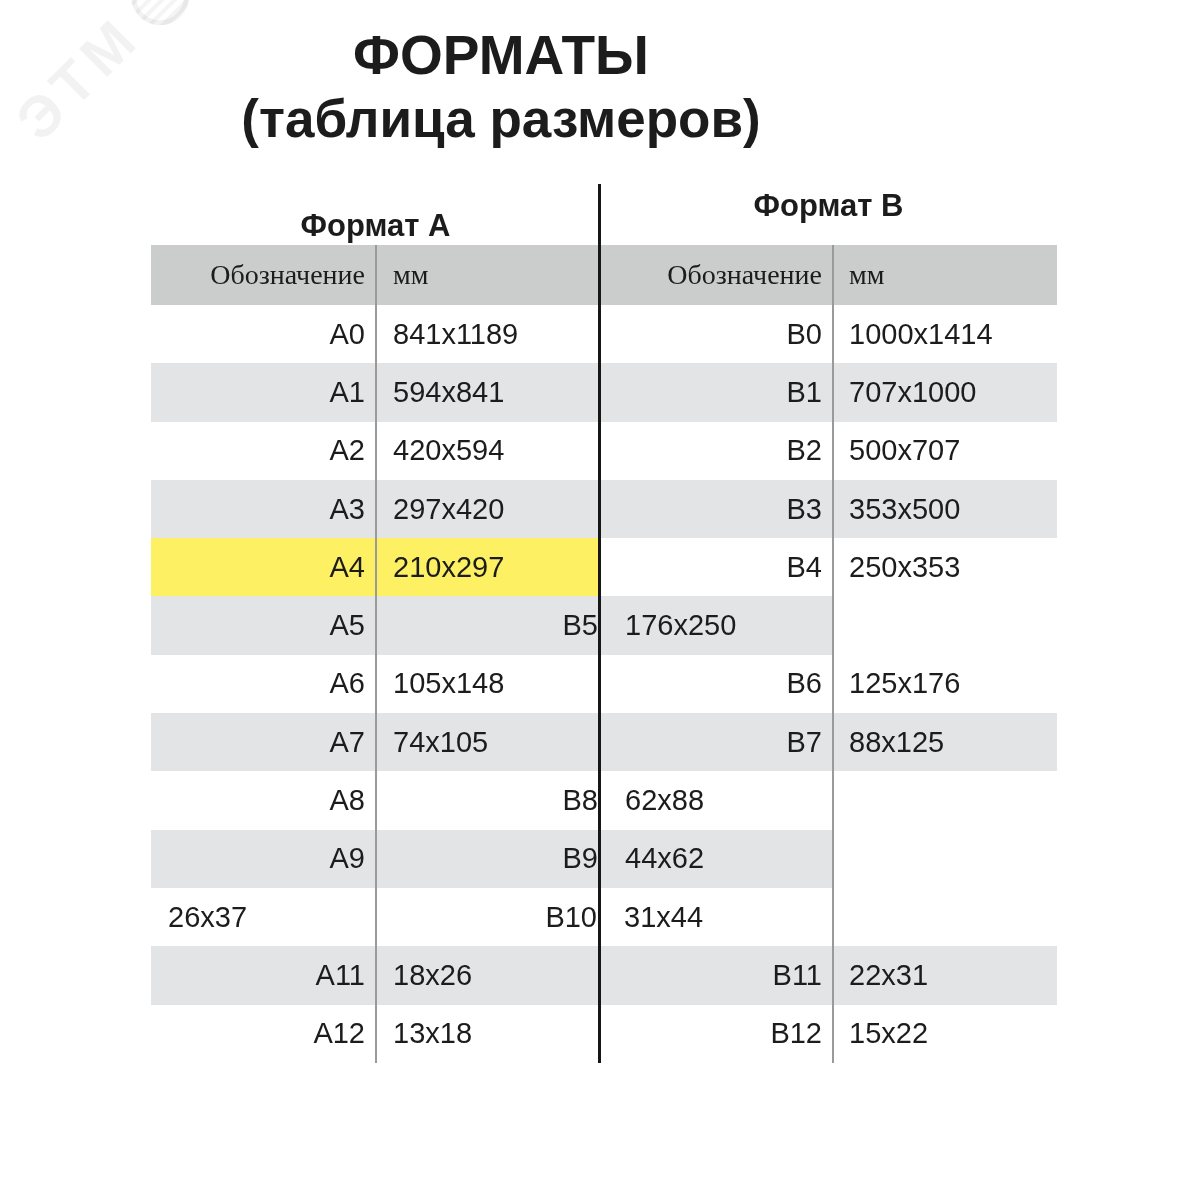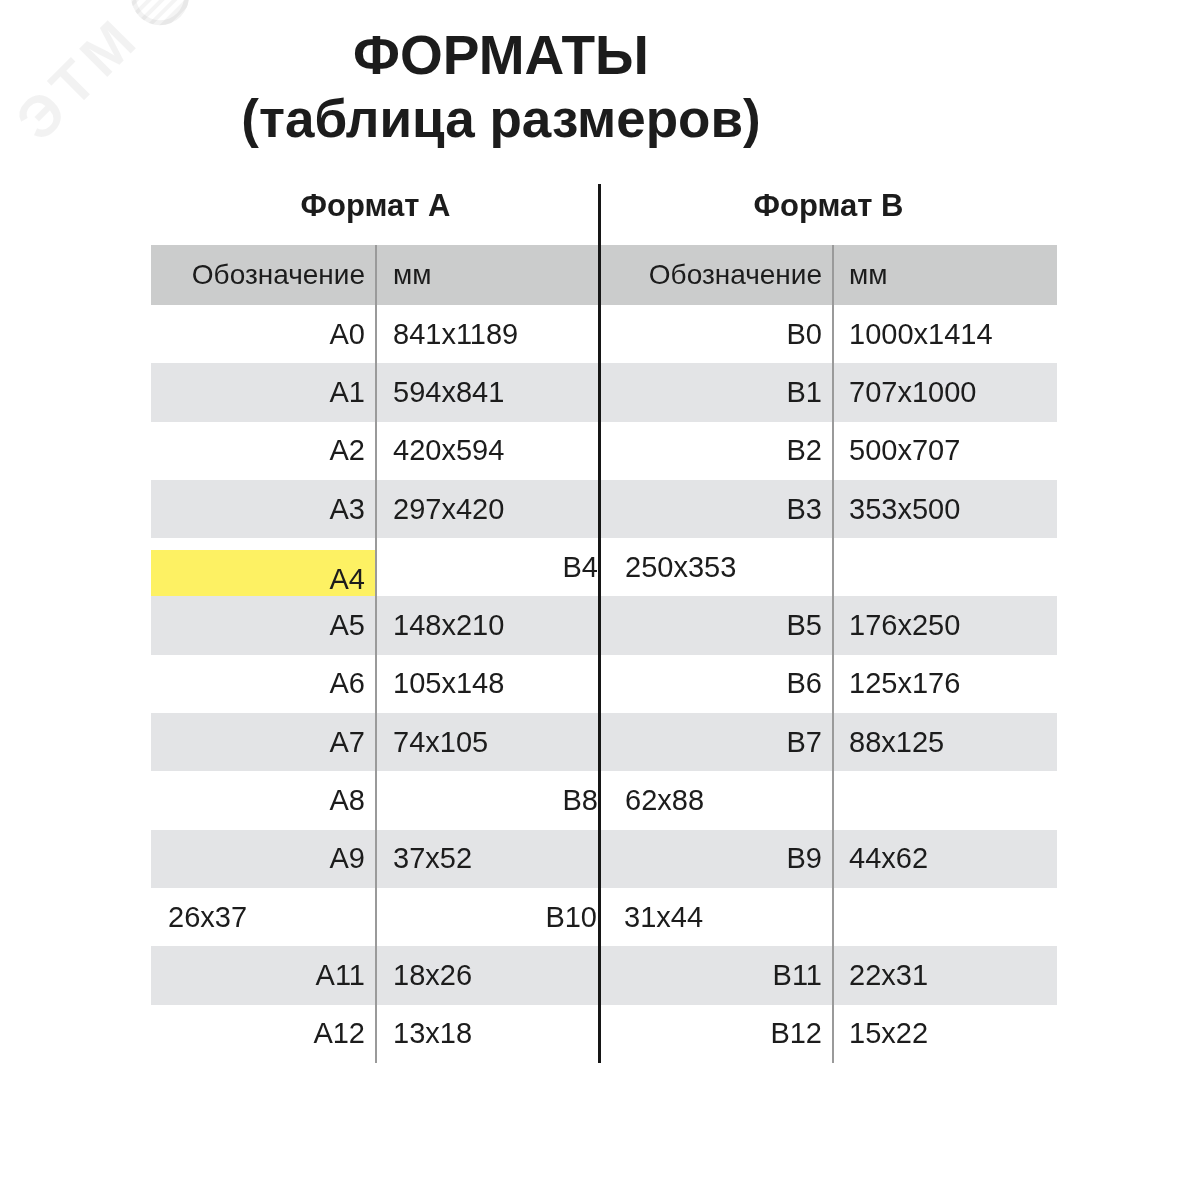--- a/index.html
+++ b/index.html
@@ -28,29 +28,29 @@
     border:5px solid rgba(0,0,0,0.05);
     background:repeating-linear-gradient(0deg, rgba(0,0,0,0.045) 0 4px, transparent 4px 9px);
   }
   .title{
     position:absolute;top:24px;left:0;width:100%;text-align:center;
     transform:translateX(-35px);font-weight:bold;line-height:1.16;
   }
   .title .l1{font-size:55px;}
   .title .l2{font-size:53px;}
   .col-head{position:absolute;top:188px;font-weight:bold;font-size:31px;text-align:center;}
-  .col-head.a{left:151px;width:449px;}
+  .col-head.a{left:151px;width:449px;margin-top:20px;}
   .col-head.b{left:600px;width:457px;}
   .table{position:absolute;left:151px;top:245px;width:906px;}
-  .hrow{display:flex;height:60px;background:var(--header-bg);font-size:28px;}
+  .hrow{display:flex;height:60px;background:var(--header-bg);font-size:28px;font-family:Liberation Serif, serif;}
   .rows .row{display:flex;height:58.3px;font-size:29px;}
   .cell{display:flex;align-items:center;box-sizing:border-box;background:#ffffff;height:100%;}
   .hrow .cell{background:transparent;}
   .row.alt .cell{background:var(--row-alt-bg);}
-  .row.hl .cell.ca{background:var(--highlight-bg);margin-top:12px;}
+  .row.hl .cell.ca{background:var(--highlight-bg);}
   .c1{width:225px;justify-content:flex-end;padding-right:11px;}
   .c2{width:224px;padding-left:17px;}
   .c3{width:233px;justify-content:flex-end;padding-right:11px;}
   .c4{width:224px;padding-left:16px;}
   .lbl{font-weight:normal;}
   .divider-black{position:absolute;left:598px;top:184px;width:3px;height:879px;background:var(--divider-black);}
   .div-gray{position:absolute;top:245px;width:2px;height:818px;background:var(--divider-gray);}
   .dg-a{left:375px;}
   .dg-b{left:832px;}
 </style>
@@ -103,27 +103,27 @@
 
     <div class="row alt">
       <div class="cell ca c1 lbl">A3</div>
       <div class="cell ca c2">297x420</div>
       <div class="cell cb c3 lbl">B3</div>
       <div class="cell cb c4">353x500</div>
     </div>
 
     <div class="row hl">
       <div class="cell ca c1 lbl">A4</div>
+      <div class="cell ca c2">210x297</div>
       <div class="cell cb c3 lbl">B4</div>
       <div class="cell cb c4">250x353</div>
     </div>
 
     <div class="row alt">
       <div class="cell ca c1 lbl">A5</div>
-      <div class="cell ca c2">148x210</div>
       <div class="cell cb c3 lbl">B5</div>
       <div class="cell cb c4">176x250</div>
     </div>
 
     <div class="row">
       <div class="cell ca c1 lbl">A6</div>
       <div class="cell ca c2">105x148</div>
       <div class="cell cb c3 lbl">B6</div>
       <div class="cell cb c4">125x176</div>
     </div>
@@ -136,21 +136,20 @@
     </div>
 
     <div class="row">
       <div class="cell ca c1 lbl">A8</div>
       <div class="cell cb c3 lbl">B8</div>
       <div class="cell cb c4">62x88</div>
     </div>
 
     <div class="row alt">
       <div class="cell ca c1 lbl">A9</div>
-      <div class="cell ca c2">37x52</div>
       <div class="cell cb c3 lbl">B9</div>
       <div class="cell cb c4">44x62</div>
     </div>
 
     <div class="row">
       <div class="cell ca c2">26x37</div>
       <div class="cell cb c3 lbl">B10</div>
       <div class="cell cb c4">31x44</div>
     </div>
 

